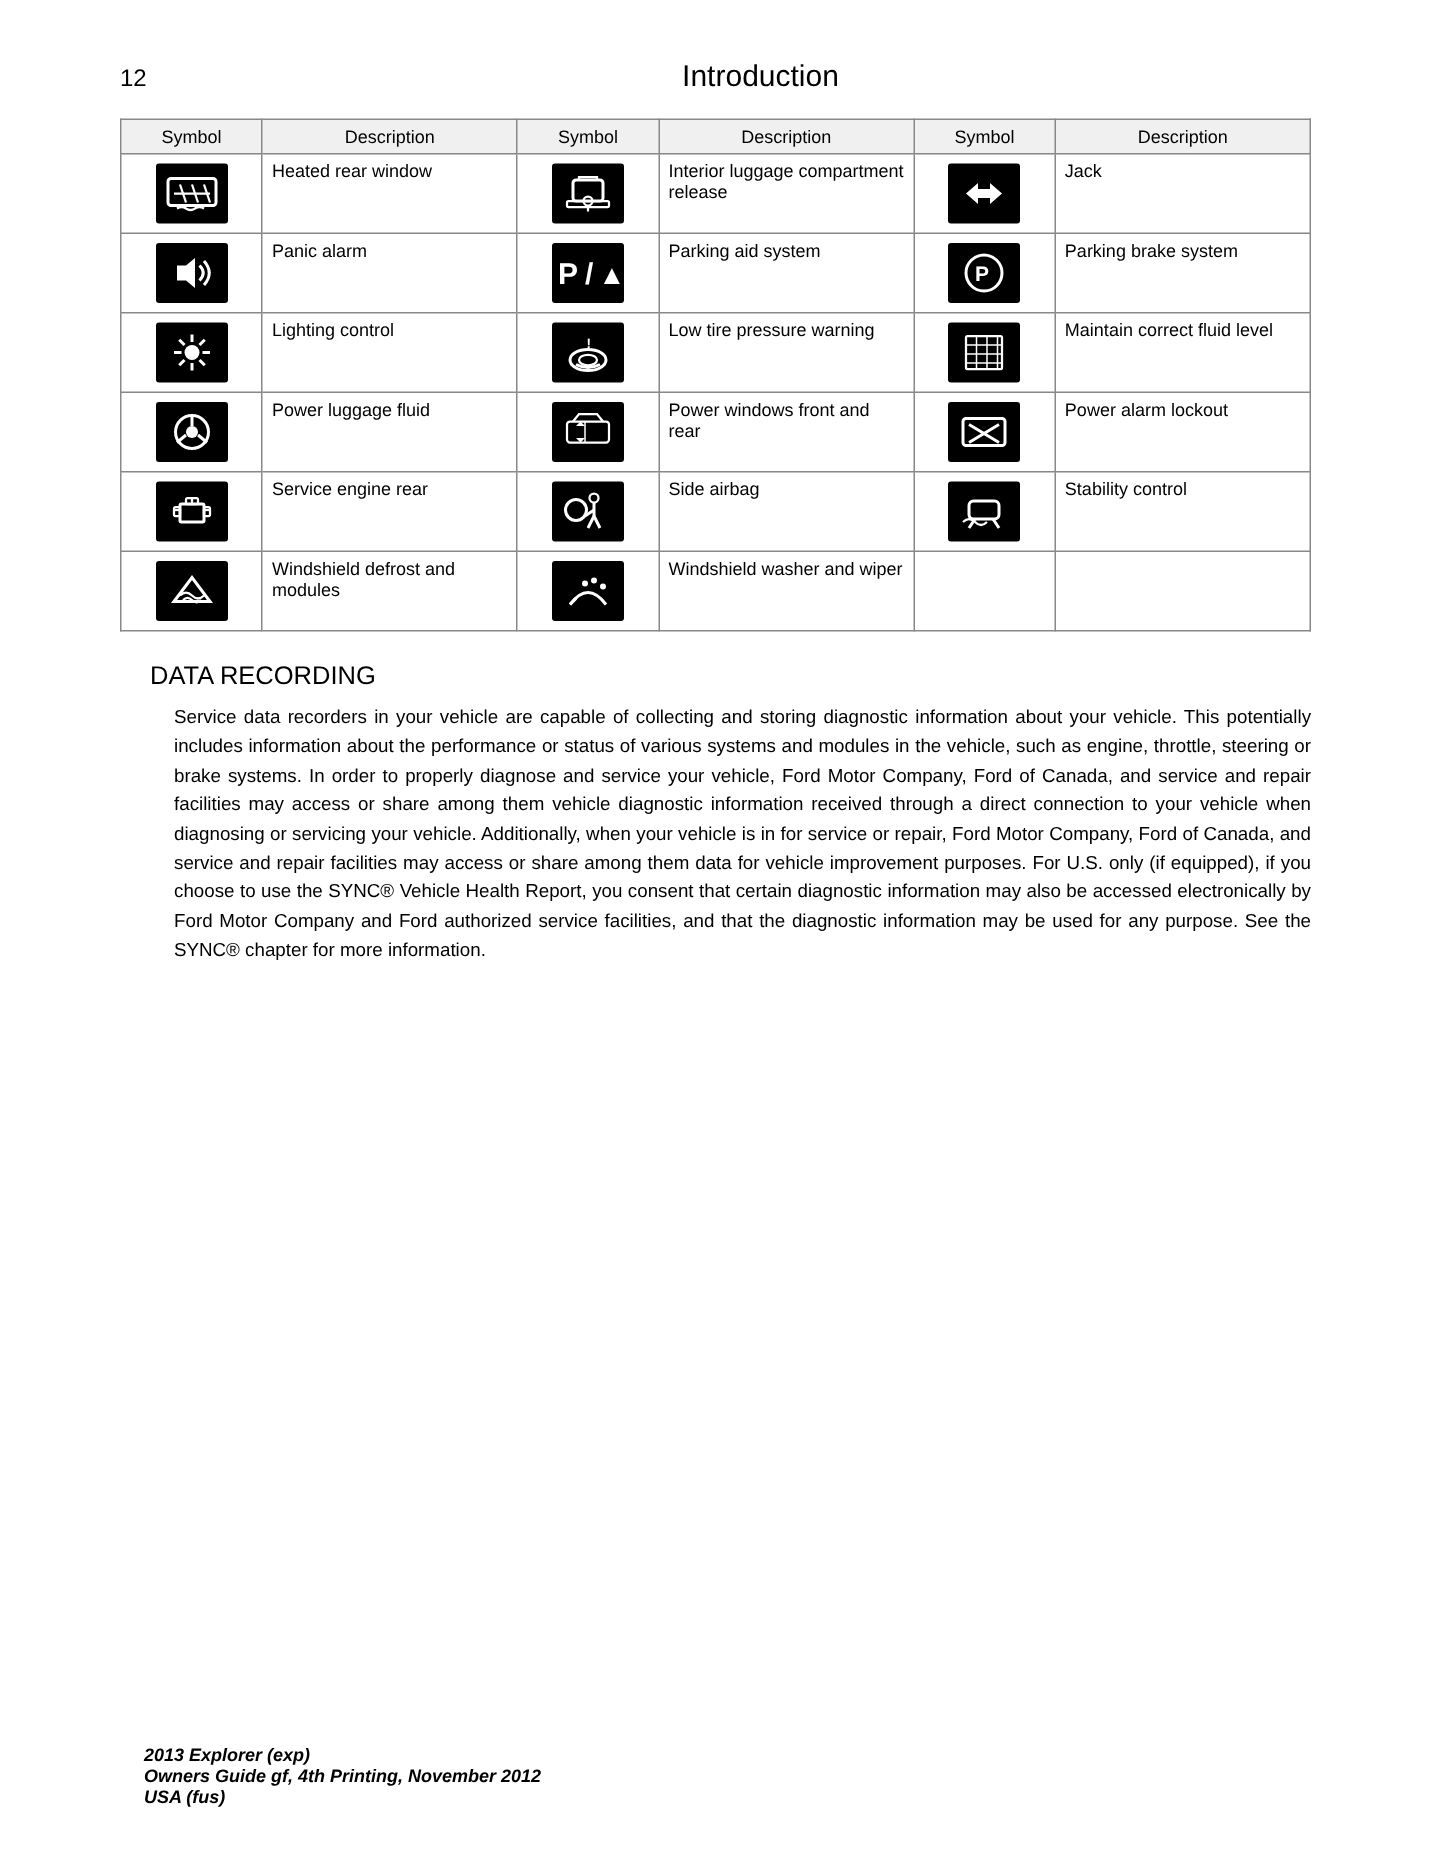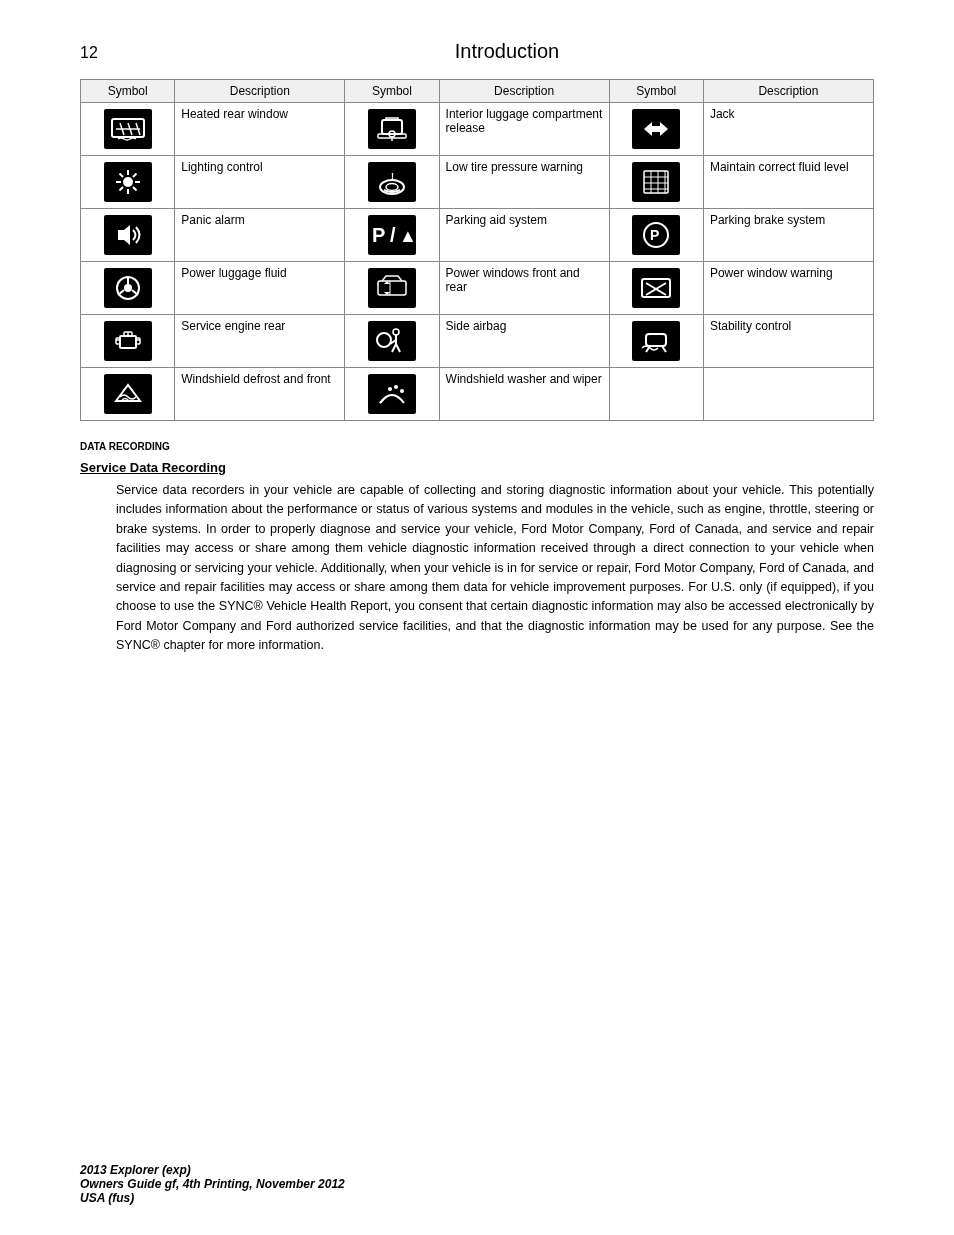--- a/index.html
+++ b/index.html
@@ -69,42 +69,43 @@
       color: #fff;
       border-radius: 2px;
       font-size: 10px;
       text-align: center;
       margin: 2px auto;
     }
     .icon-box svg {
       fill: #fff;
     }
     .section-heading {
-      font-weight: bold;
-      font-size: 10px;
+      font-weight: normal;
+      font-size: 17px;
       margin-bottom: 8px;
       margin-top: 8px;
+      margin-left: 20px;
     }
     .sub-heading {
       font-weight: bold;
       font-size: 13px;
       margin-bottom: 6px;
       text-decoration: underline;
     }
     .body-text {
       font-size: 12.5px;
       line-height: 1.55;
       text-align: justify;
       margin-bottom: 10px;
       margin-left: 36px;
     }
     .footer {
       position: absolute;
       bottom: 30px;
-      left: 80px;
+      left: 96px;
       font-size: 12px;
       font-style: italic;
       font-weight: bold;
     }
   </style>
 </head>
 <body>
 
 <div class="page">
 
@@ -162,20 +163,61 @@
         <td class="symbol-cell">
           <div class="icon-box">
             <svg width="36" height="30" viewBox="0 0 36 30">
 
               <polygon points="6,15 14,8 14,12 22,12 22,8 30,15 22,22 22,18 14,18 14,22" fill="white"></polygon>
             </svg>
           </div>
         </td>
         <td class="desc-cell">
           <span>Jack</span>
+        </td>
+      </tr>
+
+      <tr>
+        <td class="symbol-cell">
+          <div class="icon-box">
+            <svg width="36" height="30" viewBox="0 0 36 30">
+
+              <polygon points="8,10 14,10 20,5 20,25 14,20 8,20" fill="white"></polygon>
+              <path d="M23 10 Q28 15 23 20" stroke="white" stroke-width="2" fill="none"></path>
+              <path d="M26 7 Q33 15 26 23" stroke="white" stroke-width="2" fill="none"></path>
+            </svg>
+          </div>
+        </td>
+        <td class="desc-cell">
+          <span>Panic alarm</span>
+        </td>
+        <td class="symbol-cell">
+          <div class="icon-box">
+            <svg width="44" height="30" viewBox="0 0 44 30">
+
+              <text x="2" y="22" fill="white" font-size="20" font-weight="bold" font-family="Arial">P</text>
+              <text x="20" y="22" fill="white" font-size="20" font-weight="bold" font-family="Arial">/</text>
+              <text x="29" y="22" fill="white" font-size="18" font-weight="bold" font-family="Arial">▲</text>
+            </svg>
+          </div>
+        </td>
+        <td class="desc-cell">
+          <span>Parking aid system</span>
+        </td>
+        <td class="symbol-cell">
+          <div class="icon-box">
+            <svg width="36" height="30" viewBox="0 0 36 30">
+
+              <circle cx="18" cy="15" r="12" stroke="white" stroke-width="2" fill="none"></circle>
+              <text x="12" y="20" fill="white" font-size="14" font-weight="bold" font-family="Arial">P</text>
+            </svg>
+          </div>
+        </td>
+        <td class="desc-cell">
+          <span>Parking brake system</span>
         </td>
       </tr>
 
       <tr>
         <td class="symbol-cell">
           <div class="icon-box">
             <svg width="36" height="30" viewBox="0 0 36 30">
 
               <circle cx="18" cy="15" r="5" fill="white"></circle>
               <line x1="18" y1="3" x2="18" y2="8" stroke="white" stroke-width="2"></line>
@@ -225,61 +267,20 @@
         <td class="desc-cell">
           <span>Maintain correct fluid level</span>
         </td>
       </tr>
 
       <tr>
         <td class="symbol-cell">
           <div class="icon-box">
             <svg width="36" height="30" viewBox="0 0 36 30">
 
-              <polygon points="8,10 14,10 20,5 20,25 14,20 8,20" fill="white"></polygon>
-              <path d="M23 10 Q28 15 23 20" stroke="white" stroke-width="2" fill="none"></path>
-              <path d="M26 7 Q33 15 26 23" stroke="white" stroke-width="2" fill="none"></path>
-            </svg>
-          </div>
-        </td>
-        <td class="desc-cell">
-          <span>Panic alarm</span>
-        </td>
-        <td class="symbol-cell">
-          <div class="icon-box">
-            <svg width="44" height="30" viewBox="0 0 44 30">
-
-              <text x="2" y="22" fill="white" font-size="20" font-weight="bold" font-family="Arial">P</text>
-              <text x="20" y="22" fill="white" font-size="20" font-weight="bold" font-family="Arial">/</text>
-              <text x="29" y="22" fill="white" font-size="18" font-weight="bold" font-family="Arial">▲</text>
-            </svg>
-          </div>
-        </td>
-        <td class="desc-cell">
-          <span>Parking aid system</span>
-        </td>
-        <td class="symbol-cell">
-          <div class="icon-box">
-            <svg width="36" height="30" viewBox="0 0 36 30">
-
-              <circle cx="18" cy="15" r="12" stroke="white" stroke-width="2" fill="none"></circle>
-              <text x="12" y="20" fill="white" font-size="14" font-weight="bold" font-family="Arial">P</text>
-            </svg>
-          </div>
-        </td>
-        <td class="desc-cell">
-          <span>Parking brake system</span>
-        </td>
-      </tr>
-
-      <tr>
-        <td class="symbol-cell">
-          <div class="icon-box">
-            <svg width="36" height="30" viewBox="0 0 36 30">
-
               <circle cx="18" cy="15" r="11" stroke="white" stroke-width="2" fill="none"></circle>
               <circle cx="18" cy="15" r="4" fill="white"></circle>
               <line x1="18" y1="4" x2="18" y2="11" stroke="white" stroke-width="2"></line>
               <line x1="8" y1="22" x2="14" y2="17" stroke="white" stroke-width="2"></line>
               <line x1="28" y1="22" x2="22" y2="17" stroke="white" stroke-width="2"></line>
             </svg>
           </div>
         </td>
         <td class="desc-cell">
           <span>Power luggage fluid</span>
@@ -304,21 +305,21 @@
           <div class="icon-box">
             <svg width="36" height="30" viewBox="0 0 36 30">
 
               <rect x="4" y="6" width="28" height="18" rx="2" stroke="white" stroke-width="2" fill="none"></rect>
               <line x1="8" y1="10" x2="28" y2="22" stroke="white" stroke-width="2"></line>
               <line x1="28" y1="10" x2="8" y2="22" stroke="white" stroke-width="2"></line>
             </svg>
           </div>
         </td>
         <td class="desc-cell">
-          <span>Power window warning</span>
+          <span>Power alarm lockout</span>
         </td>
       </tr>
 
       <tr>
         <td class="symbol-cell">
           <div class="icon-box">
             <svg width="36" height="30" viewBox="0 0 36 30">
 
               <rect x="10" y="10" width="16" height="12" rx="1" stroke="white" stroke-width="2" fill="none"></rect>
               <rect x="14" y="6" width="8" height="4" rx="1" stroke="white" stroke-width="1.5" fill="none"></rect>
@@ -372,21 +373,21 @@
           <div class="icon-box">
             <svg width="36" height="30" viewBox="0 0 36 30">
 
               <path d="M6 22 L18 6 L30 22 Z" stroke="white" stroke-width="2" fill="none"></path>
               <path d="M10 18 Q14 14 18 18 Q22 22 26 18" stroke="white" stroke-width="1.5" fill="none"></path>
               <path d="M12 21 Q15 18 18 21 Q21 24 24 21" stroke="white" stroke-width="1.5" fill="none"></path>
             </svg>
           </div>
         </td>
         <td class="desc-cell">
-          <span>Windshield defrost and front</span>
+          <span>Windshield defrost and modules</span>
         </td>
         <td class="symbol-cell">
           <div class="icon-box">
             <svg width="36" height="30" viewBox="0 0 36 30">
 
               <path d="M6 24 Q18 8 30 24" stroke="white" stroke-width="2" fill="none"></path>
               <line x1="6" y1="24" x2="10" y2="20" stroke="white" stroke-width="2"></line>
 
               <circle cx="16" cy="10" r="2" fill="white"></circle>
               <circle cx="22" cy="8" r="2" fill="white"></circle>
@@ -401,21 +402,20 @@
           
         </td>
         <td class="desc-cell">
           
         </td>
       </tr>
     </tbody>
   </table>
 
   <div class="section-heading">DATA RECORDING</div>
-  <div class="sub-heading">Service Data Recording</div>
   <p class="body-text">Service data recorders in your vehicle are capable of collecting and storing diagnostic information about your vehicle. This potentially includes information about the performance or status of various systems and modules in the vehicle, such as engine, throttle, steering or brake systems. In order to properly diagnose and service your vehicle, Ford Motor Company, Ford of Canada, and service and repair facilities may access or share among them vehicle diagnostic information received through a direct connection to your vehicle when diagnosing or servicing your vehicle. Additionally, when your vehicle is in for service or repair, Ford Motor Company, Ford of Canada, and service and repair facilities may access or share among them data for vehicle improvement purposes. For U.S. only (if equipped), if you choose to use the SYNC® Vehicle Health Report, you consent that certain diagnostic information may also be accessed electronically by Ford Motor Company and Ford authorized service facilities, and that the diagnostic information may be used for any purpose. See the SYNC® chapter for more information.</p>
 
   <div class="footer">
     <div>2013 Explorer (exp)</div>
     <div>Owners Guide gf, 4th Printing, November 2012</div>
     <div>USA (fus)</div>
   </div>
 </div>
 
 </body></html>

